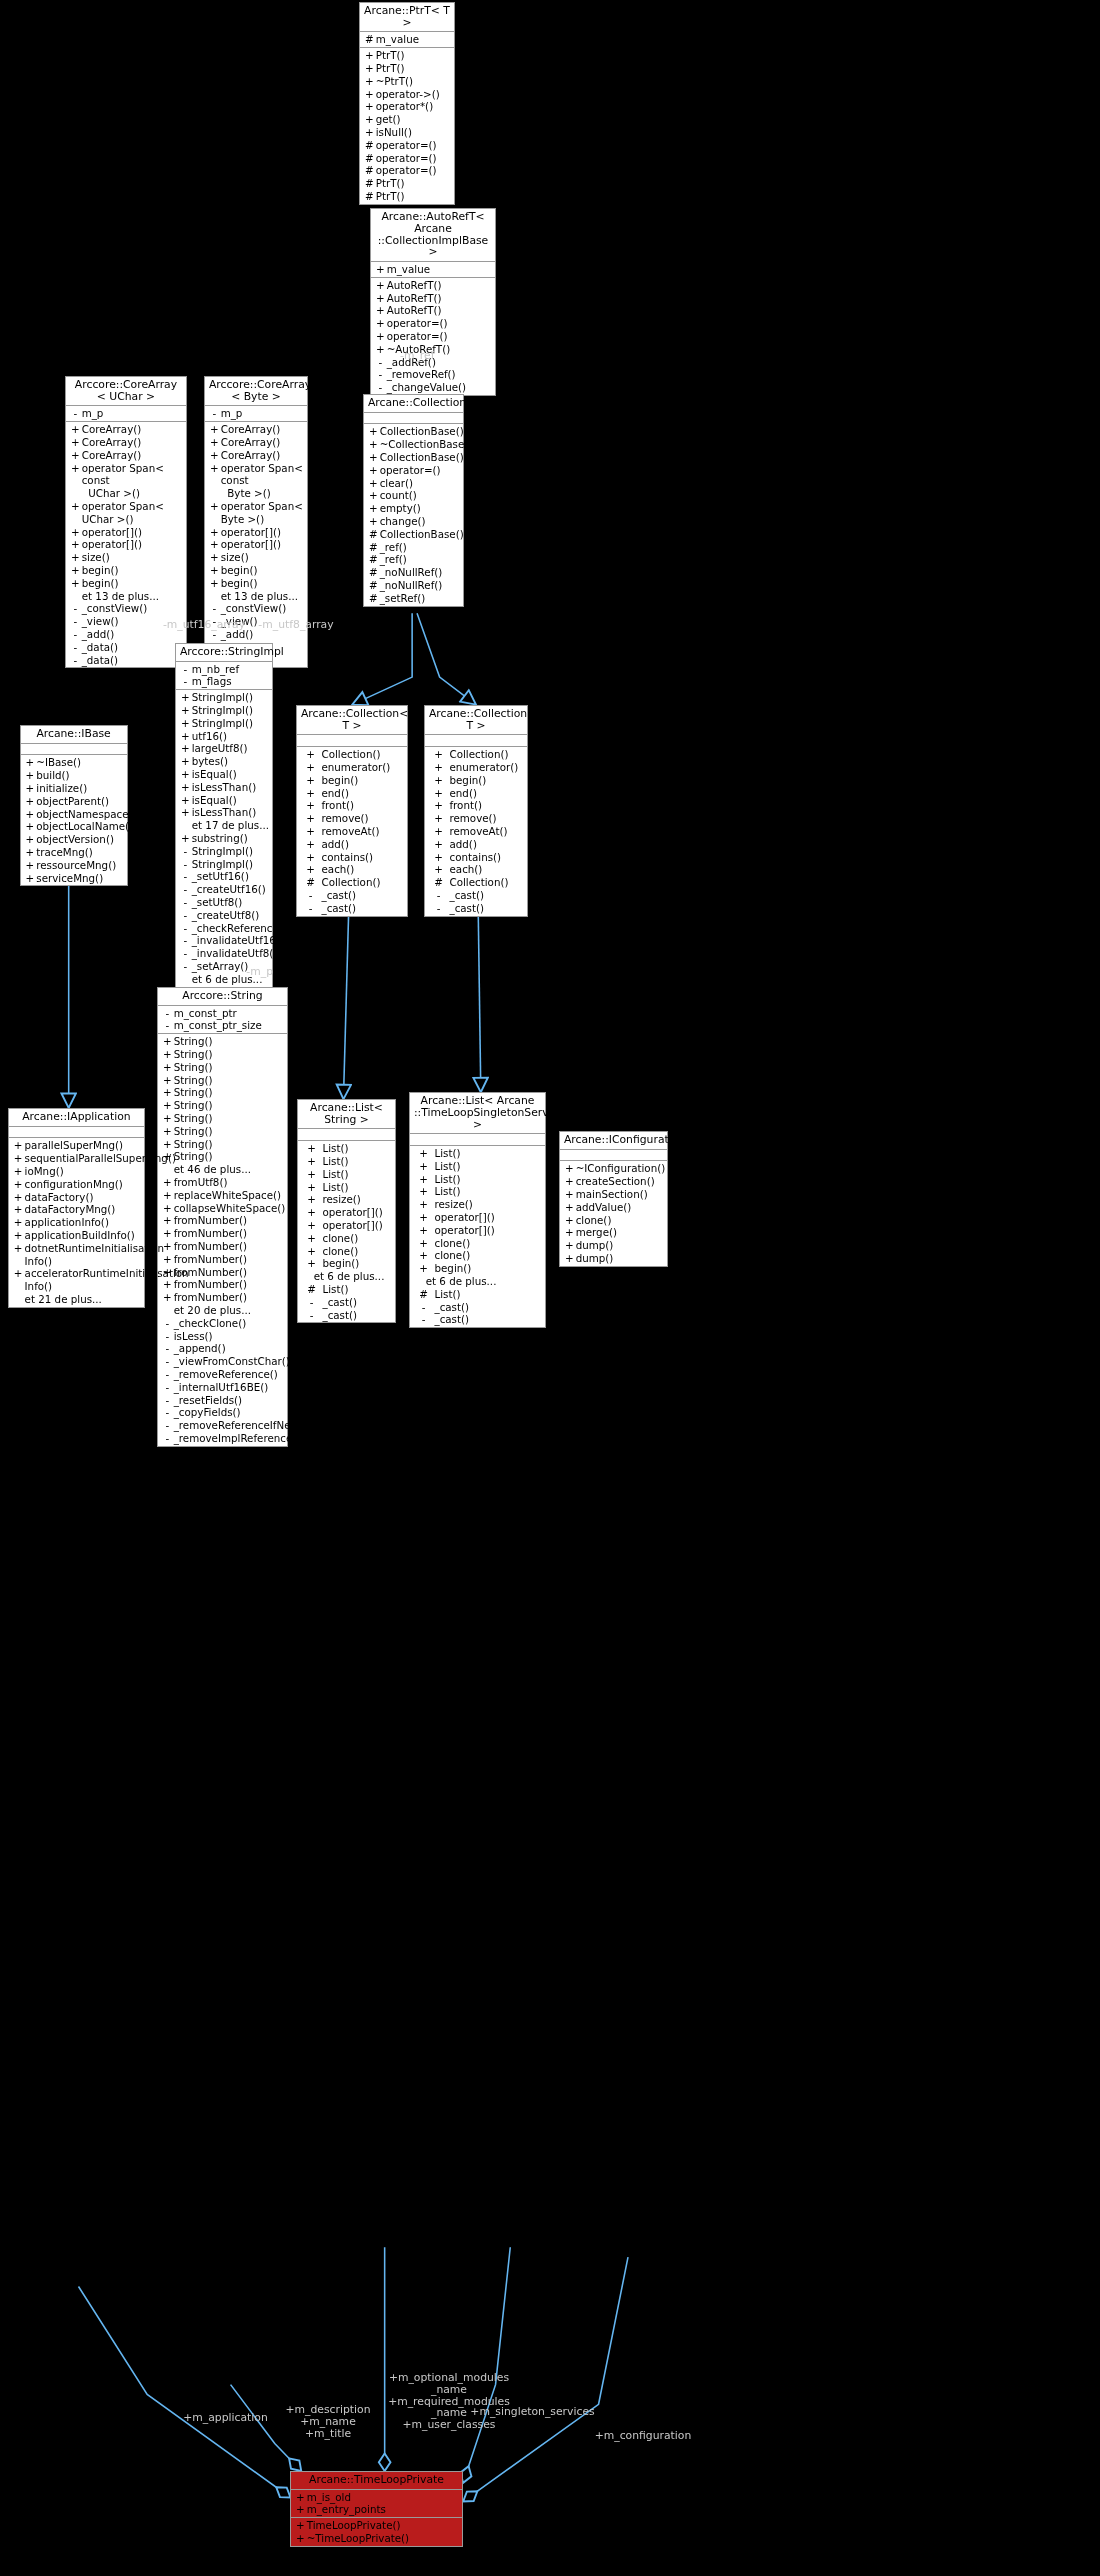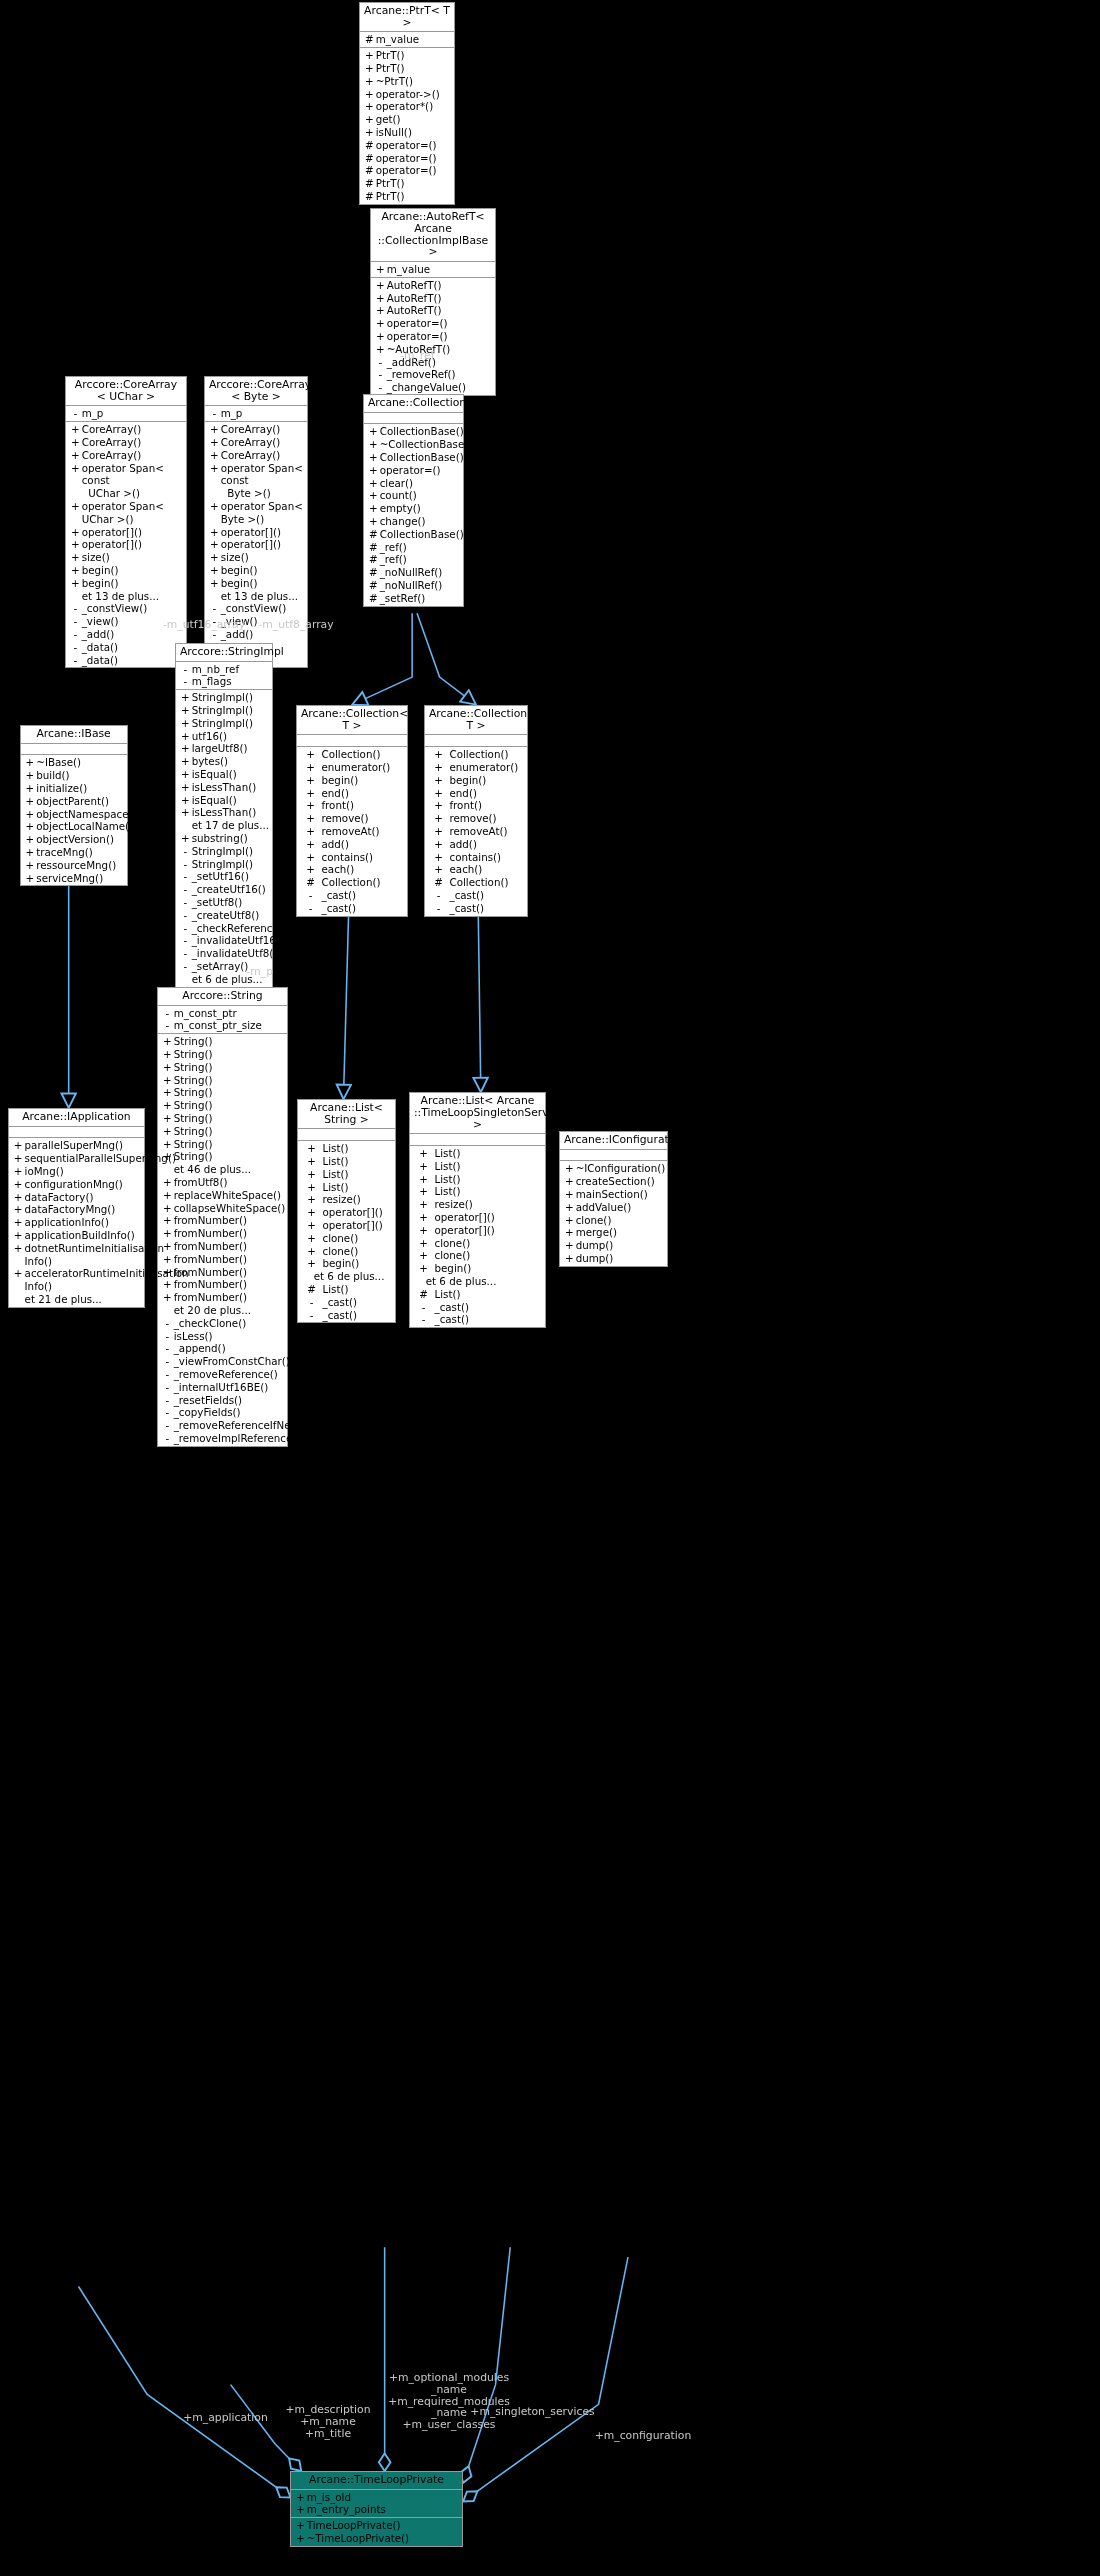--- a/index.html
+++ b/index.html
@@ -3,21 +3,21 @@
 <meta charset="utf-8">
 <style>
   html,body{margin:0;padding:0;background:#000;}
   body{width:1100px;height:2576px;position:relative;overflow:hidden;
        font-family:"DejaVu Sans","Liberation Sans",sans-serif;}
   #canvas{position:absolute;inset:0;}
   svg#edges{position:absolute;left:0;top:0;width:1100px;height:2576px;overflow:visible;}
 
   .node{position:absolute;background:#fff;border:1px solid #9a9a9a;
         box-sizing:border-box;z-index:5;}
-  .node.shaded{background:#0f766e;}
+  .node.shaded{background:#b91c1c;}
   .title{text-align:center;font-size:10.8px;color:#000;padding:2px 3.9px 2.9px 3.9px;
          line-height:11.8px;border-bottom:1px solid #9a9a9a;}
   .attrs{border-bottom:1px solid #9a9a9a;min-height:8.8px;padding:1px 0;}
   .ops{padding:1px 0;}
   .row{font-size:10.3px;color:#000;line-height:12.8px;display:flex;
        padding:0 2px 0 2.9px;white-space:pre-wrap;}
   .vis{display:inline-block;width:12.8px;flex:0 0 12.8px;text-align:center;}
   .vis.wide{width:21.6px;flex:0 0 21.6px;}
   .mem{flex:1 1 auto;}
   .more{padding-left:15.7px;}

